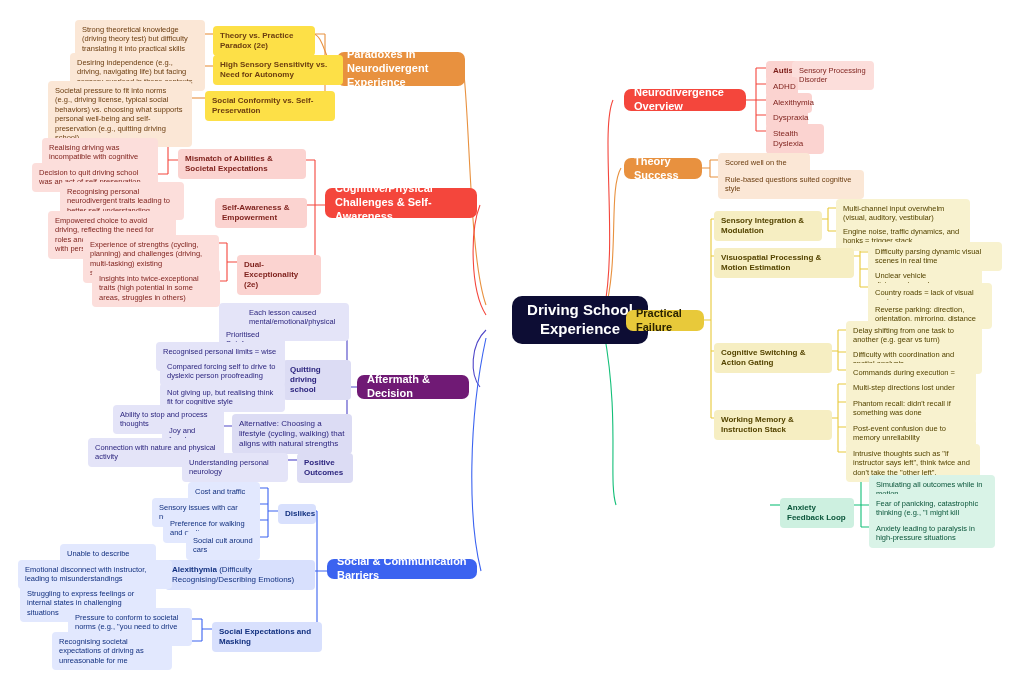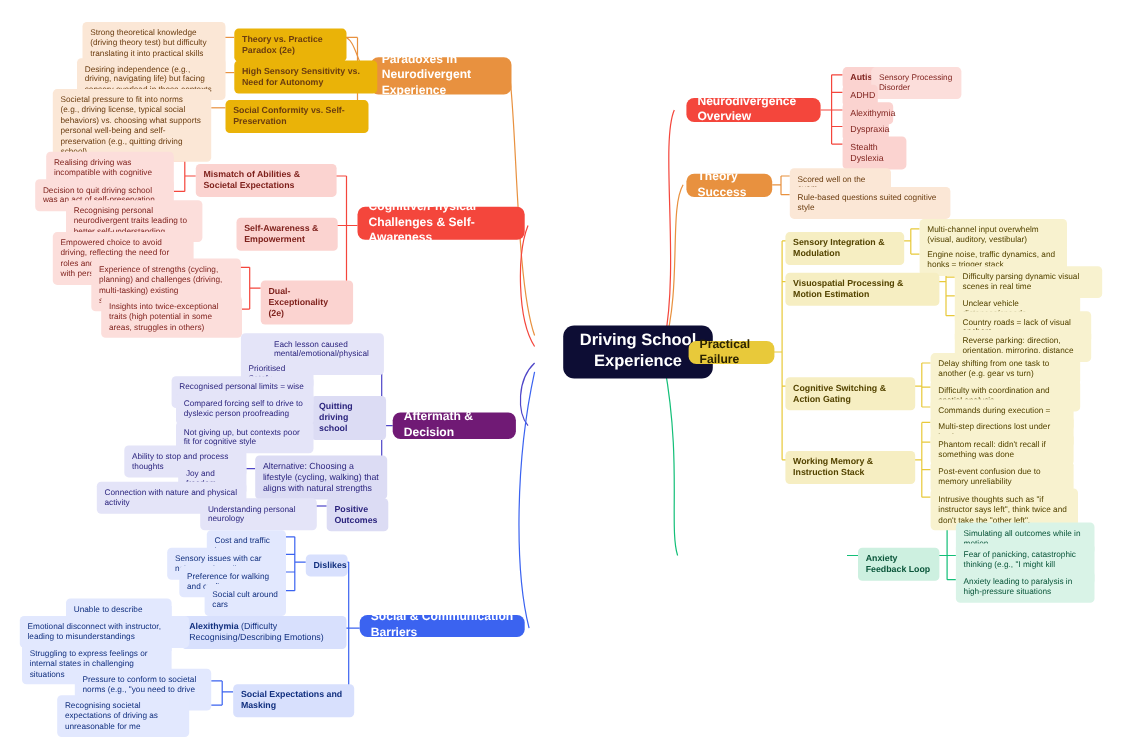--- a/index.html
+++ b/index.html
@@ -54,21 +54,21 @@
     font-size:7.5px;
     font-weight:400;
     padding:5px 7px;
     border-radius:4px;
     display:flex; align-items:center;
   }
   .leaf b, .sub b { font-weight:700; }
 
   
   .c-orange   { background:#e8913f; }
-  .t-orange   { background:#eab308; color:#6b3d10; }
+  .t-orange   { background:#fde047; color:#6b3d10; }
   .l-orange   { background:#fbe7d6; color:#6b3d10; }
 
   .c-red      { background:#f4463c; }
   .t-red      { background:#fbd3d0; color:#7d1f1a; }
   .l-red      { background:#fcdedb; color:#7d1f1a; }
 
   .c-yellow   { background:#e8c93a; }
   .t-yellow   { background:#f6eec2; color:#544400; }
   .l-yellow   { background:#f8f2cf; color:#544400; }
 
@@ -230,21 +230,21 @@
   <div class="node leaf l-indigo" style="left:219px; top:325px; width:66px;">
     <span>Prioritised Satefy</span>
   </div>
   <div class="node leaf l-indigo" style="left:156px; top:342px; width:129px;">
     <span>Recognised personal limits = wise withdrawal</span>
   </div>
   <div class="node leaf l-indigo" style="left:160px; top:357px; width:125px;">
     <span>Compared forcing self to drive to dyslexic person proofreading</span>
   </div>
   <div class="node leaf l-indigo" style="left:160px; top:383px; width:125px;">
-    <span>Not giving up, but contexts poor fit for cognitive style</span>
+    <span>Not giving up, but realising think fit for cognitive style</span>
   </div>
 
   <div class="node sub t-indigo" style="left:232px; top:414px; width:120px; font-weight:400;">
     <span>Alternative: Choosing a lifestyle (cycling, walking) that aligns with natural strengths</span>
   </div>
   <div class="node leaf l-indigo" style="left:113px; top:405px; width:111px;">
     <span>Ability to stop and process thoughts</span>
   </div>
   <div class="node leaf l-indigo" style="left:162px; top:421px; width:62px;">
     <span>Joy and freedom</span>

